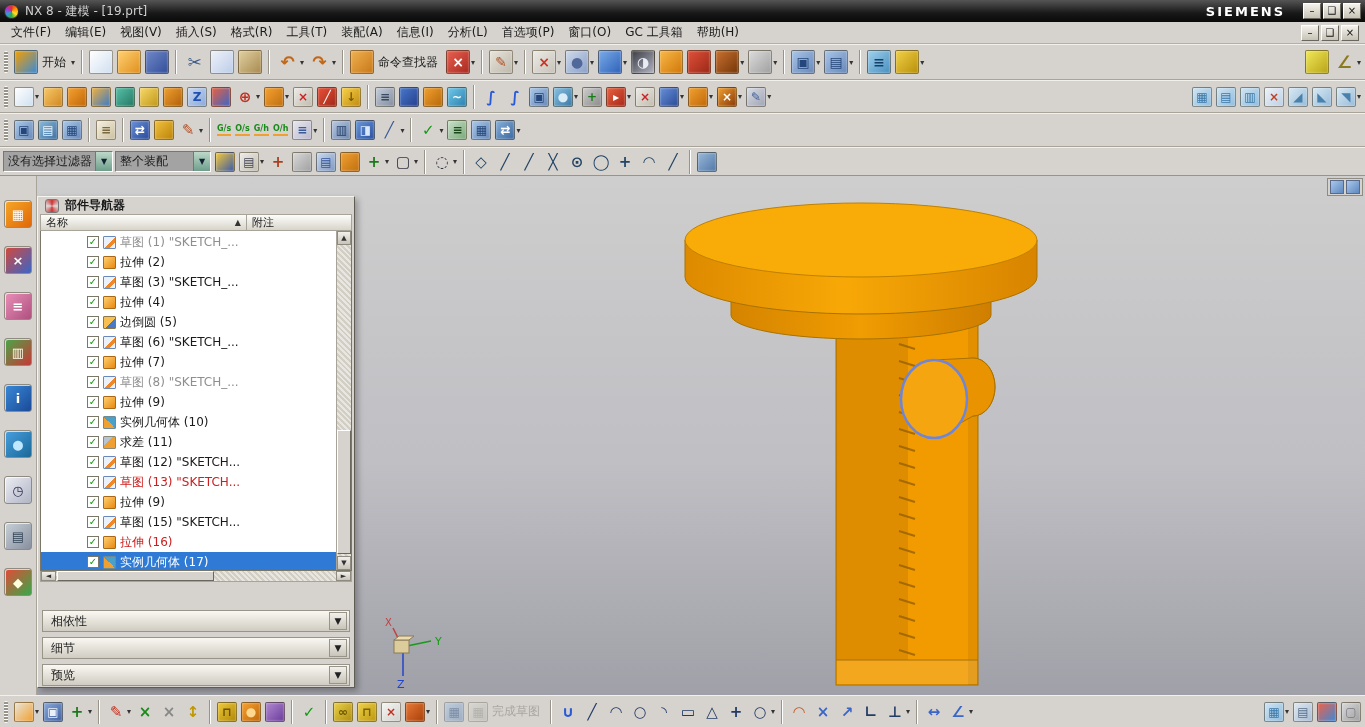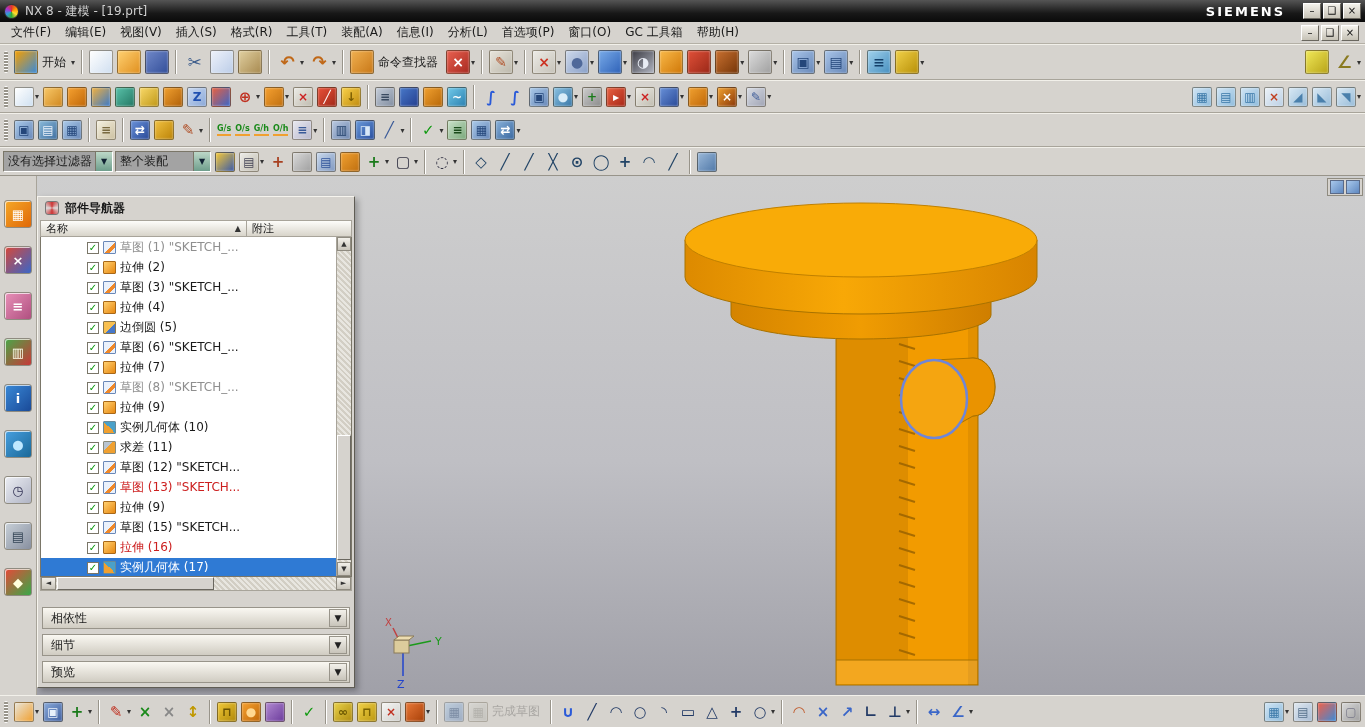--- a/index.html
+++ b/index.html
@@ -80,21 +80,21 @@
 
   .vscroll { width:15px; background:#d6d3ce; border-left:1px solid #a8a49a; display:flex; flex-direction:column; }
   .sbtn { height:14px; width:100%; background:linear-gradient(#f2f0ea,#c8c4ba); border:1px solid #8f8b80; font-size:7px; display:flex; align-items:center; justify-content:center; color:#333; }
   .vtrack { flex:1; position:relative; background:repeating-linear-gradient(45deg,#e8e6e0 0 2px,#d2cec4 2px 4px); }
   .vthumb { position:absolute; left:0; right:0; bottom:2px; height:40%; background:#d6d3ce; border:1px solid; border-color:#fff #6a675f #6a675f #fff; }
   .hscroll { height:15px; margin:0 2px; background:#d6d3ce; border:1px solid #a8a49a; border-top:none; display:flex; }
   .hbtn { width:15px; height:100%; background:linear-gradient(#f2f0ea,#c8c4ba); border:1px solid #8f8b80; font-size:7px; display:flex; align-items:center; justify-content:center; color:#333; }
   .htrack { flex:1; position:relative; background:repeating-linear-gradient(45deg,#e8e6e0 0 2px,#d2cec4 2px 4px); }
   .hthumb { position:absolute; top:0; bottom:0; left:1px; width:56%; background:#d6d3ce; border:1px solid; border-color:#fff #6a675f #6a675f #fff; }
 
-  .nav-sections { padding:16px 4px 4px; display:flex; flex-direction:column; gap:5px; }
+  .nav-sections { padding:28px 4px 4px; display:flex; flex-direction:column; gap:5px; }
   .section-bar { height:22px; display:flex; align-items:center; justify-content:space-between; padding:0 2px 0 8px; background:linear-gradient(#faf8f2,#d0ccc2); border:1px solid #98948a; }
   .chev { width:18px; height:18px; border:1px solid #98948a; background:linear-gradient(#f2f0ea,#c8c4ba); display:flex; align-items:center; justify-content:center; font-size:9px; color:#222; }
 
   
   .bottombar { height:32px; display:flex; align-items:center; background:#d6d3ce; border-top:1px solid #f2f0ea; padding:0 2px; overflow:hidden; }
   .bottombar .tile { width:20px; height:20px; }
 
   svg text { font-family:"DejaVu Sans","Liberation Sans",sans-serif; }
 </style>
 </head>

